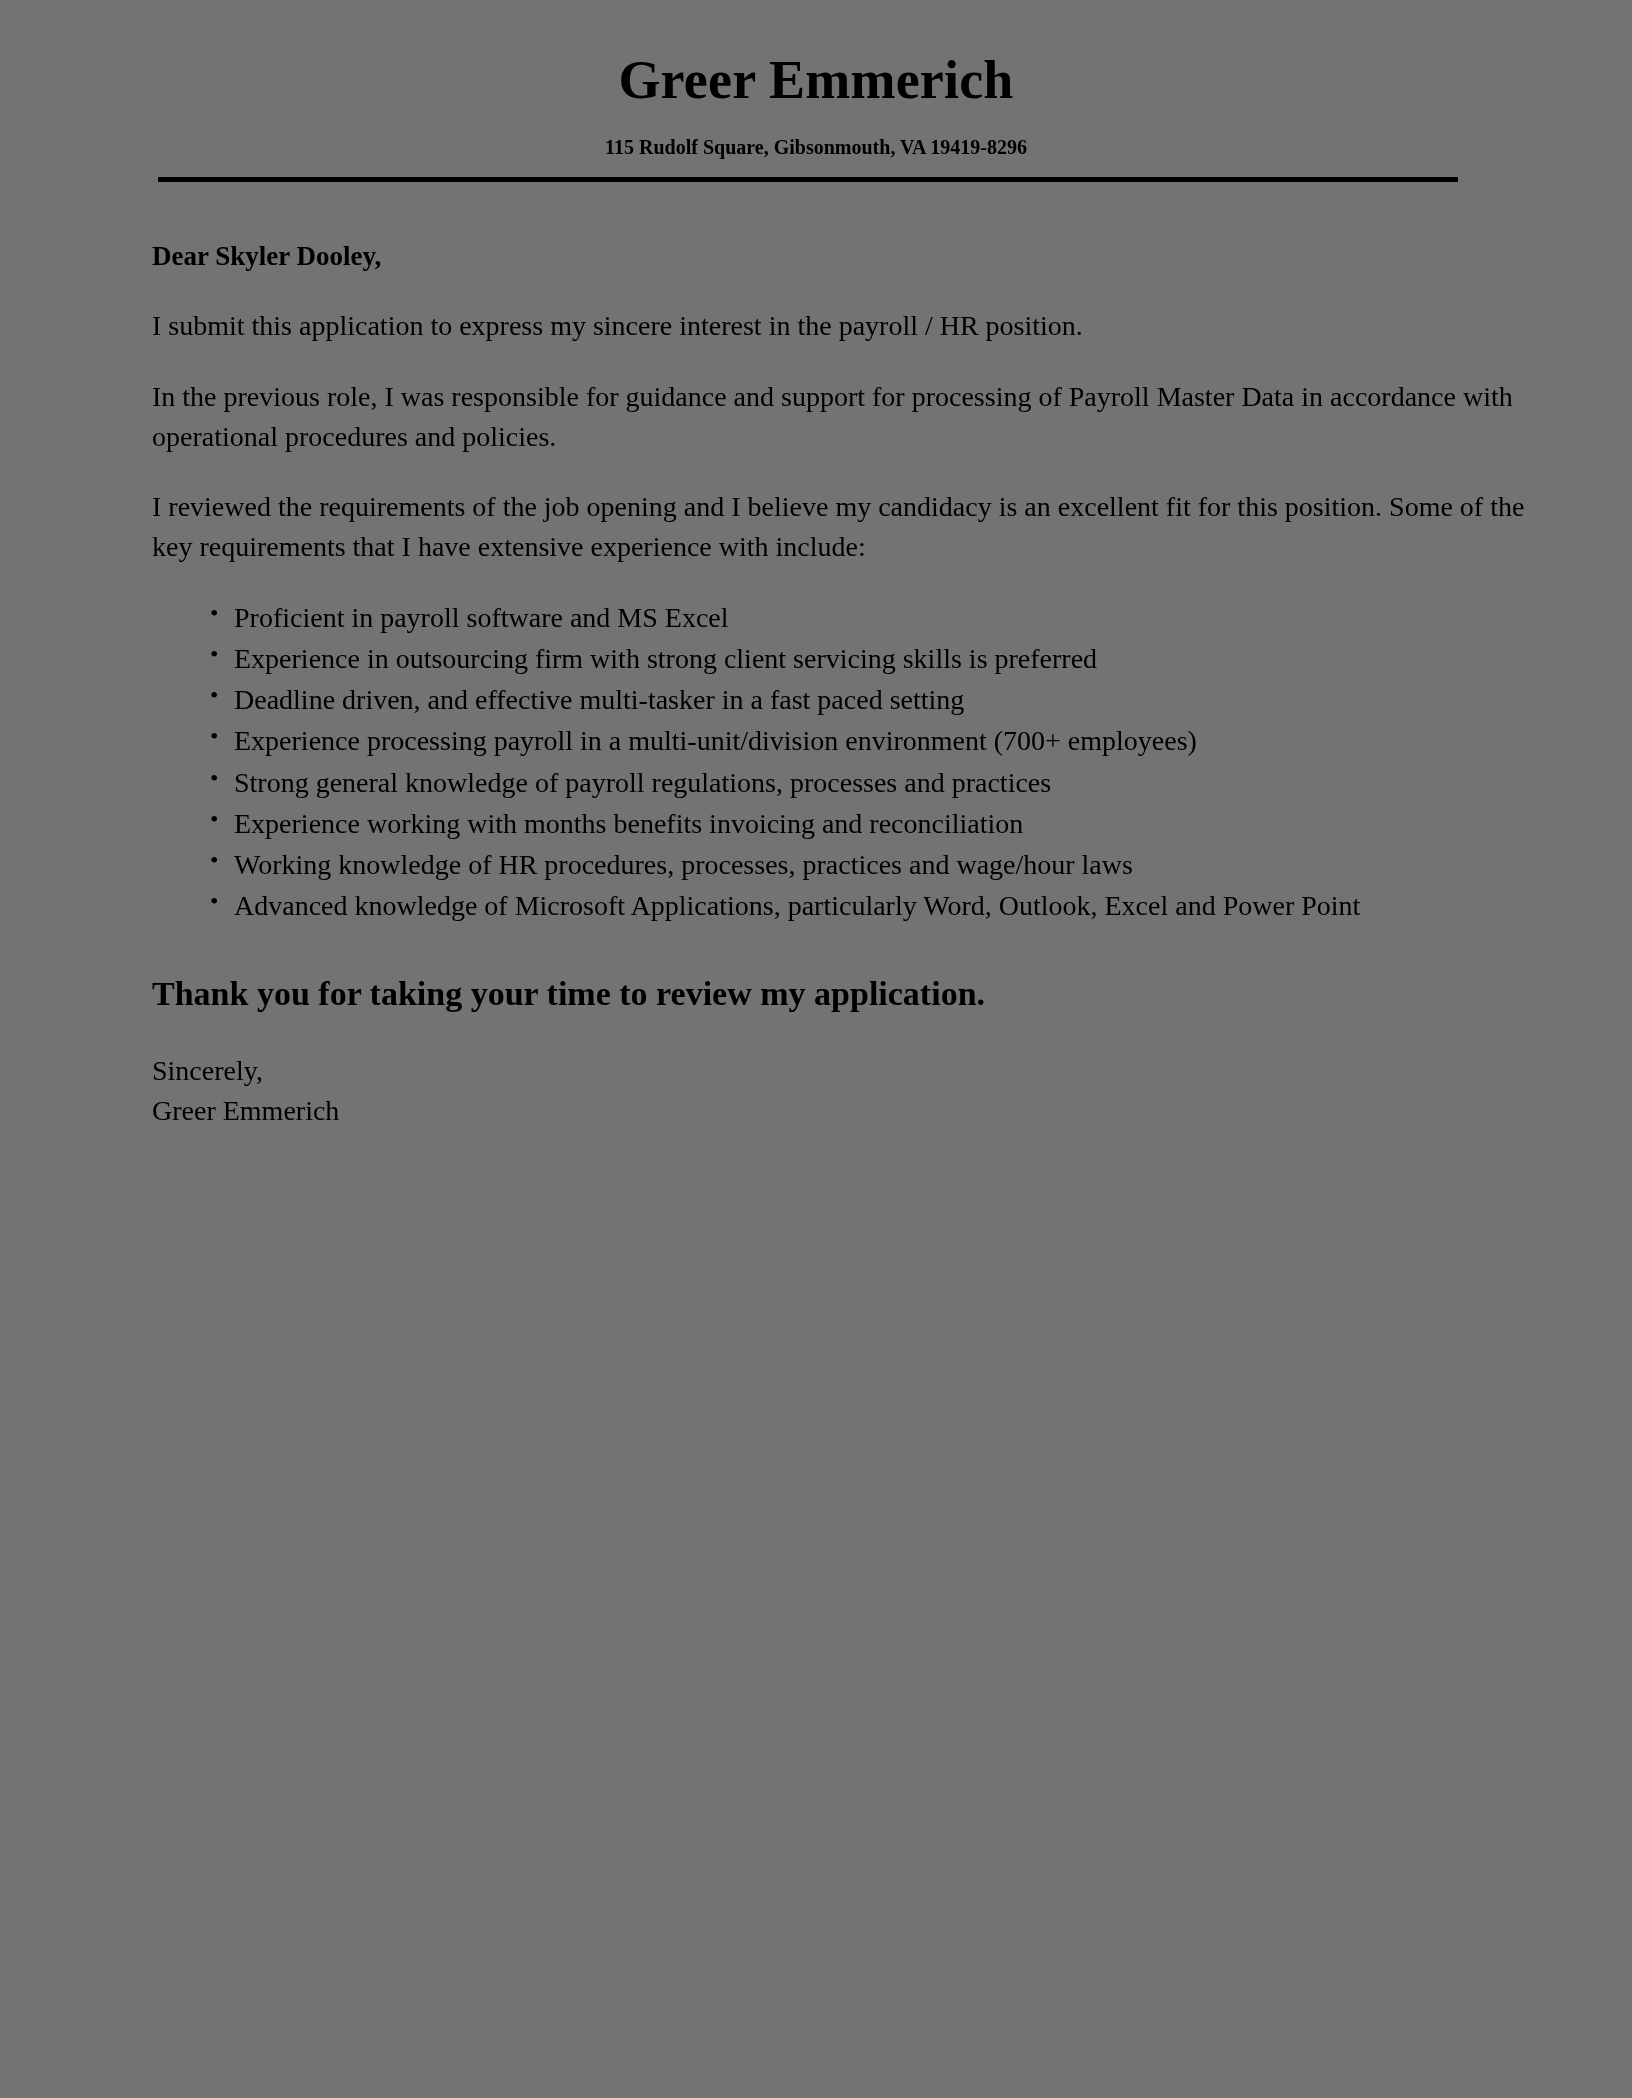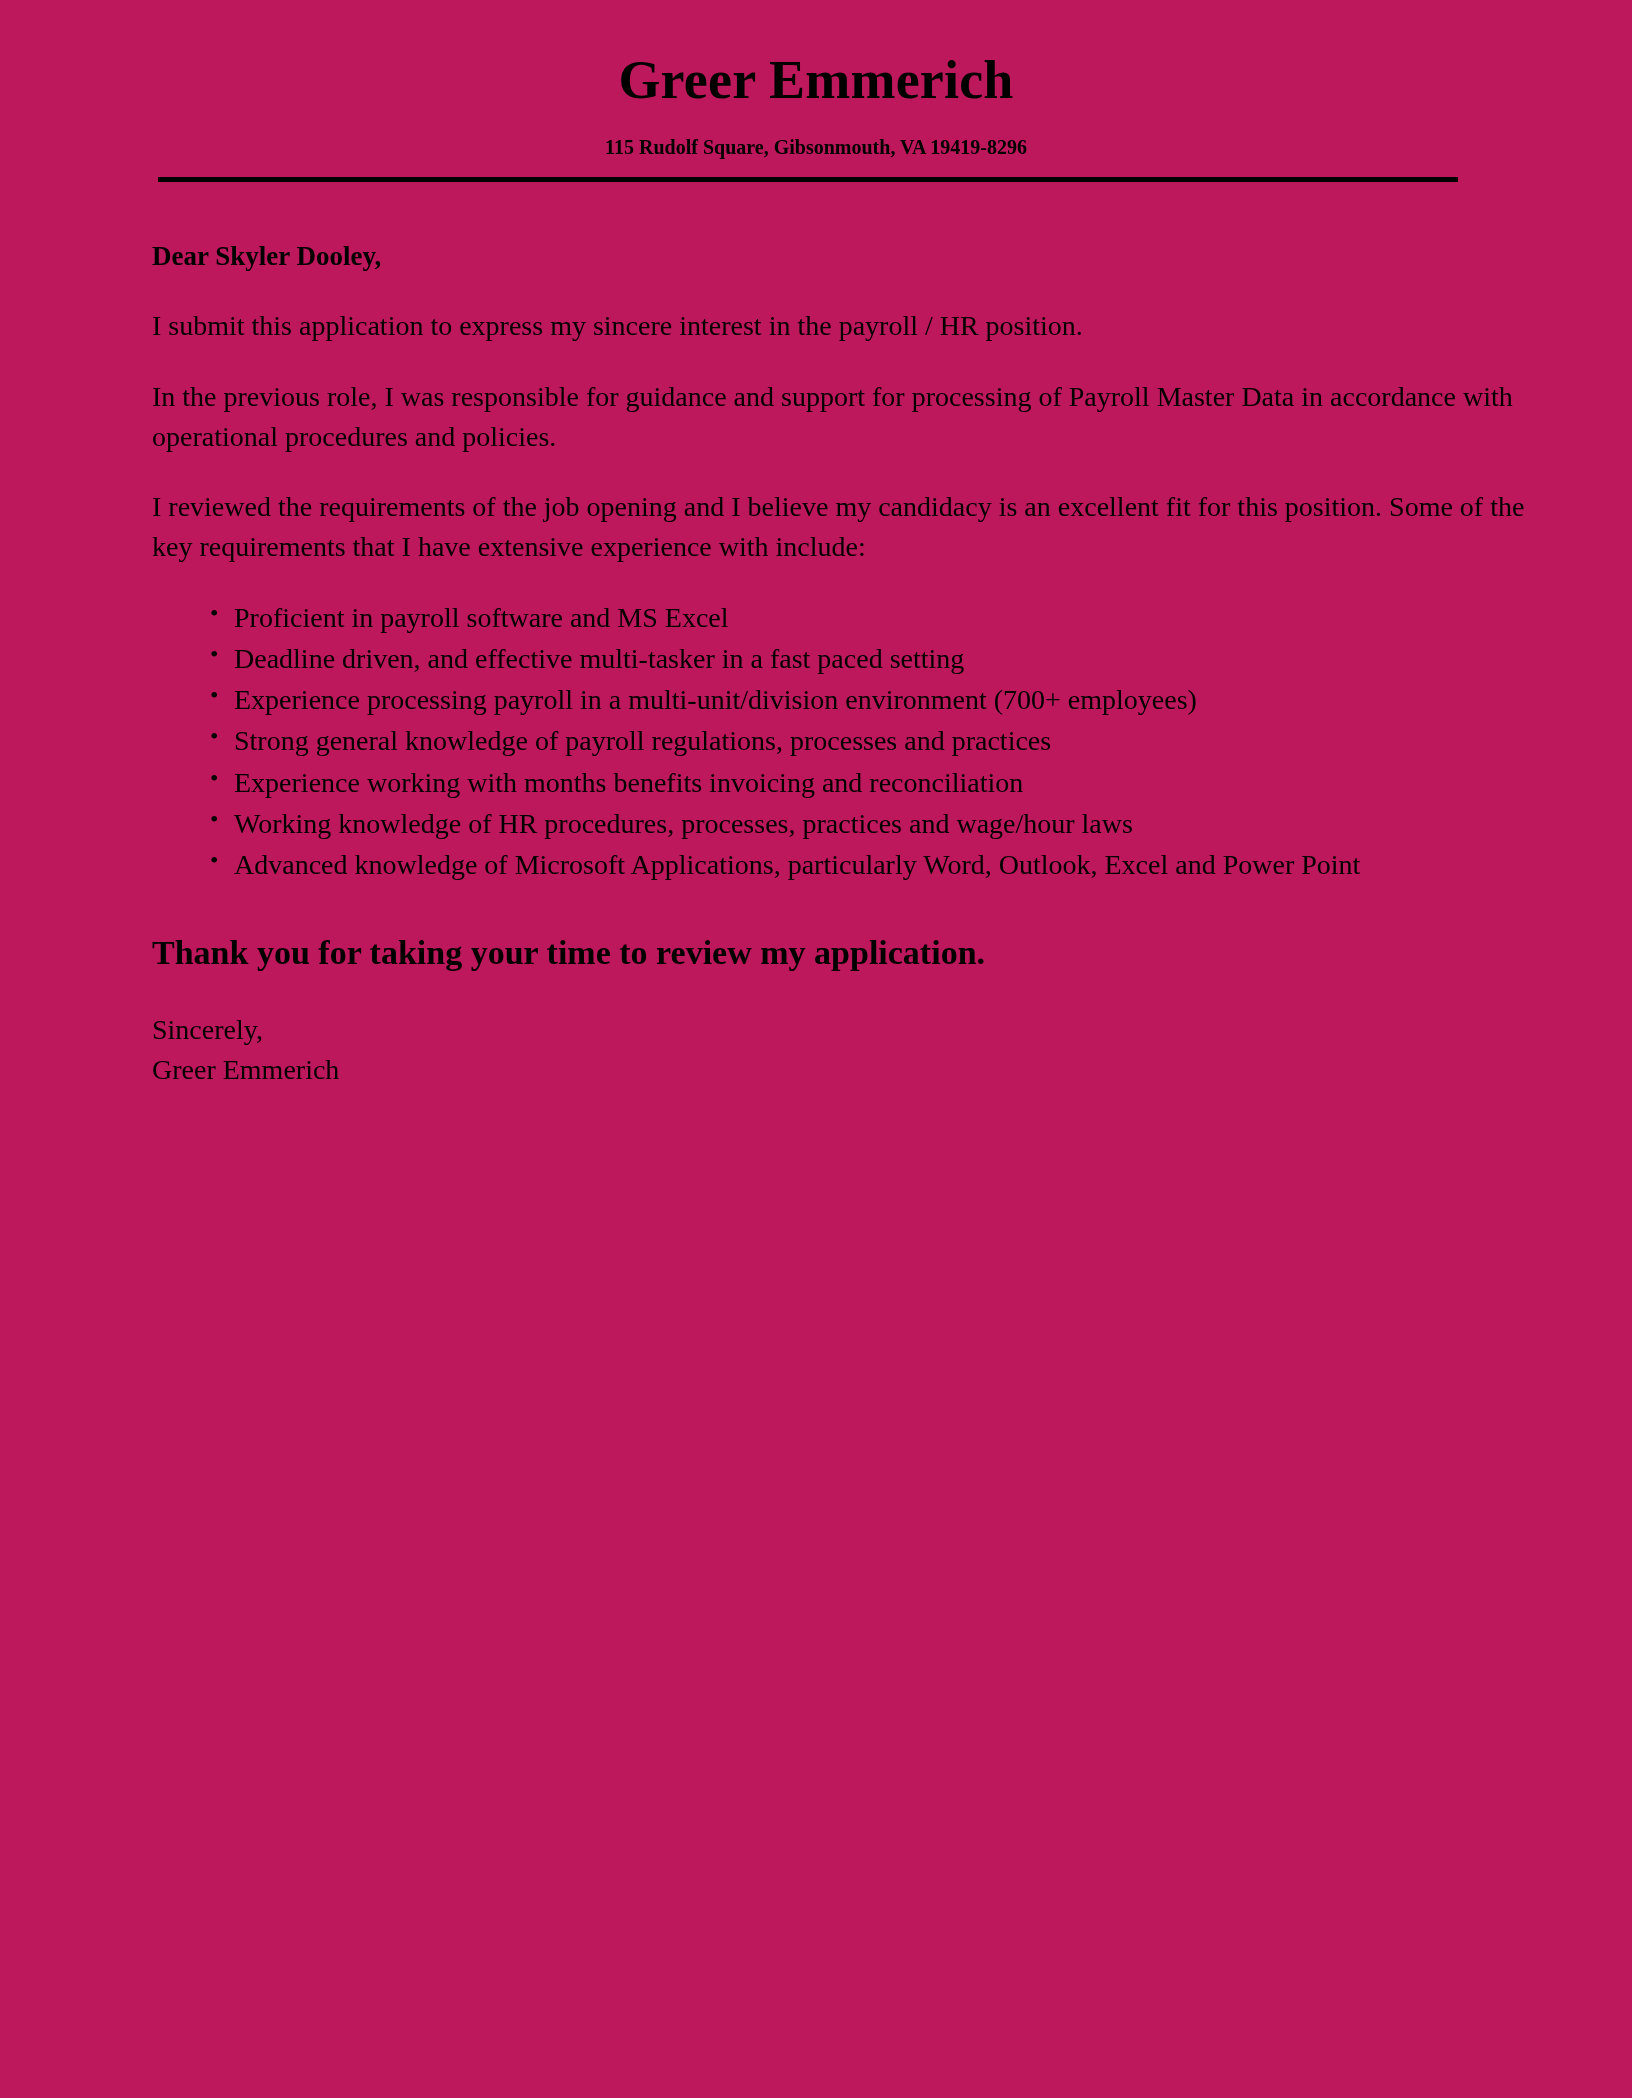--- a/index.html
+++ b/index.html
@@ -13,21 +13,21 @@
     font-family: "Liberation Serif", "DejaVu Serif", serif;
     color: #000000;
     -webkit-font-smoothing: antialiased;
   }
   .page {
     width: 1632px;
     height: 2098px;
     box-sizing: border-box;
     padding: 0;
     position: relative;
-    background: #be185d;
+    background: #737373;
   }
   .header {
     text-align: center;
     padding-top: 52px;
   }
   .name {
     font-size: 54px;
     font-weight: bold;
     line-height: 1.05;
     letter-spacing: 0.2px;
@@ -112,20 +112,21 @@
     <div class="salutation">Dear Skyler Dooley,</div>
 
     <p class="para">I submit this application to express my sincere interest in the payroll / HR position.</p>
 
     <p class="para">In the previous role, I was responsible for guidance and support for processing of Payroll Master Data in accordance with operational procedures and policies.</p>
 
     <p class="para">I reviewed the requirements of the job opening and I believe my candidacy is an excellent fit for this position. Some of the key requirements that I have extensive experience with include:</p>
 
     <ul class="bullets">
       <li>Proficient in payroll software and MS Excel</li>
+      <li>Experience in outsourcing firm with strong client servicing skills is preferred</li>
       <li>Deadline driven, and effective multi-tasker in a fast paced setting</li>
       <li>Experience processing payroll in a multi-unit/division environment (700+ employees)</li>
       <li>Strong general knowledge of payroll regulations, processes and practices</li>
       <li>Experience working with months benefits invoicing and reconciliation</li>
       <li>Working knowledge of HR procedures, processes, practices and wage/hour laws</li>
       <li>Advanced knowledge of Microsoft Applications, particularly Word, Outlook, Excel and Power Point</li>
     </ul>
 
     <div class="thanks">Thank you for taking your time to review my application.</div>
 

